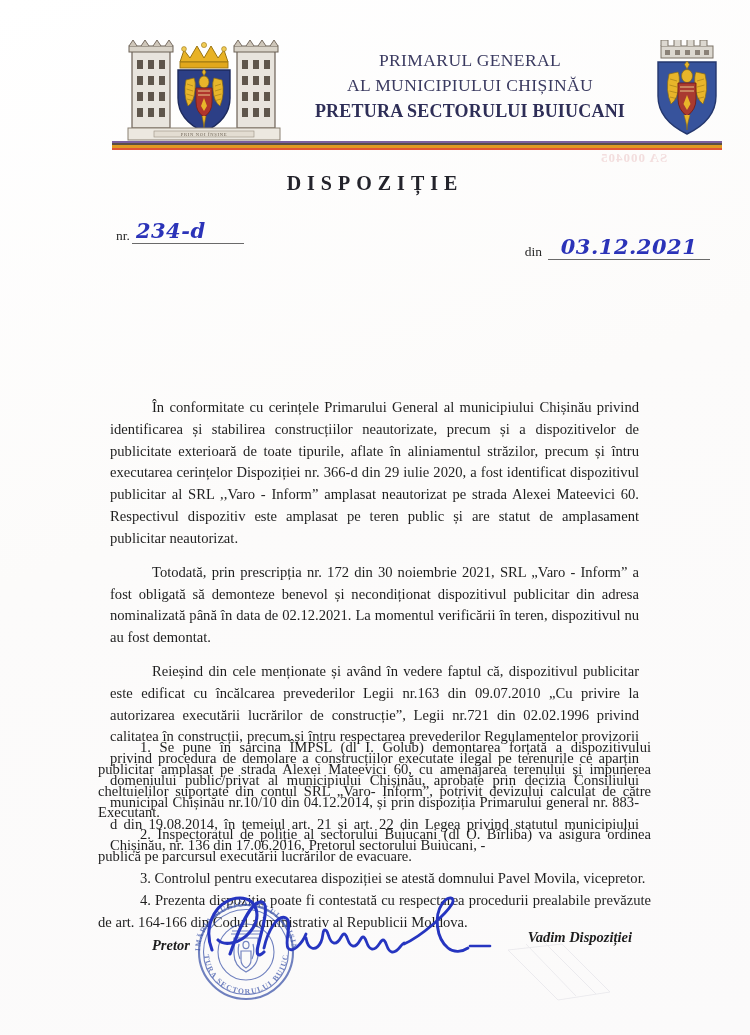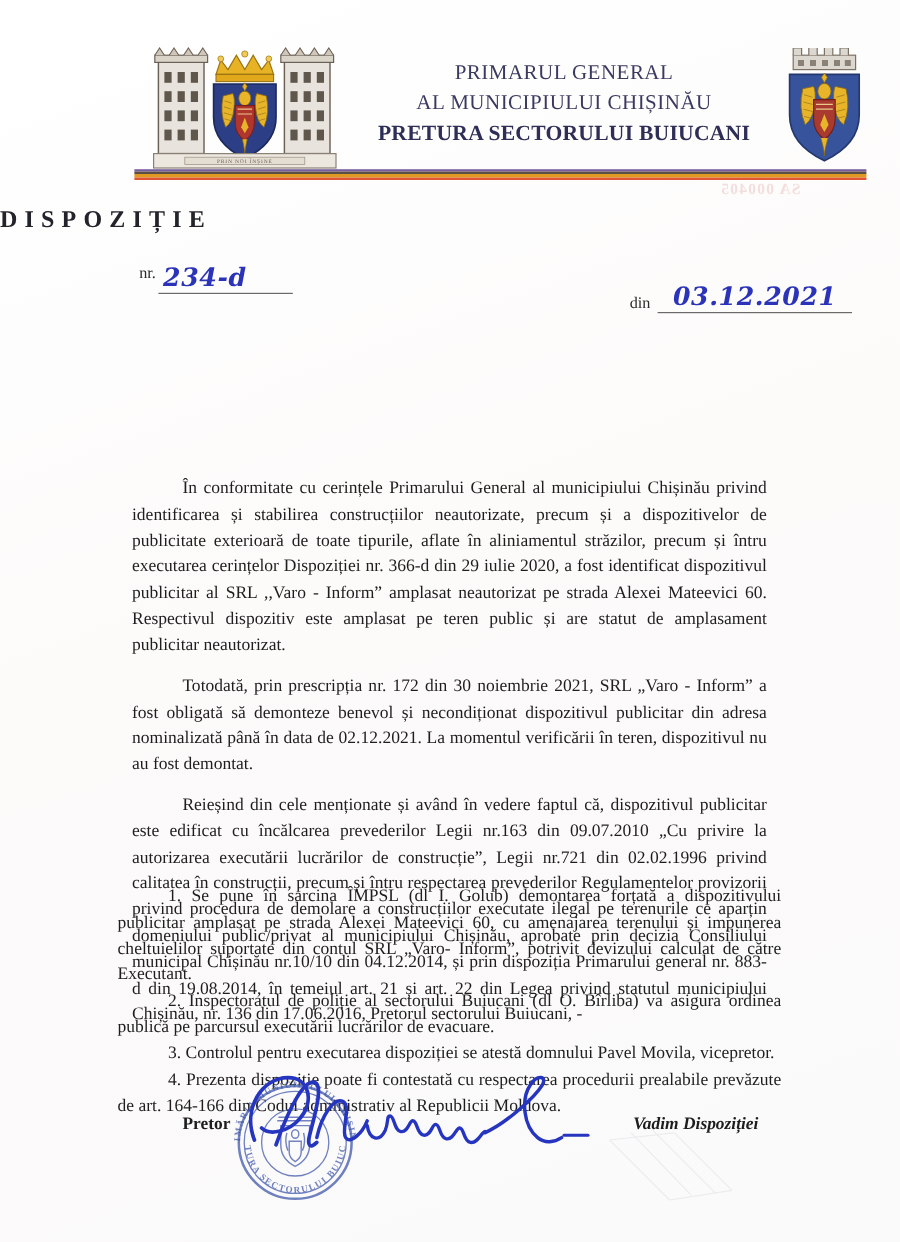--- a/index.html
+++ b/index.html
@@ -105,20 +105,21 @@
     transform: scaleX(-1);
     user-select: none;
   }
 
   
   .doc-title {
     position: absolute;
     top: 172px;
     left: 0;
     right: 0;
+    text-align: center;
     font-size: 20px;
     font-weight: bold;
     letter-spacing: 6px;
     color: #23232b;
   }
 
   
   .numline {
     position: absolute;
     top: 212px;
@@ -127,21 +128,21 @@
     height: 30px;
   }
   .nr-label, .din-label {
     font-size: 13.5px;
     color: #2a2a2a;
   }
   .nr-group {
     position: absolute;
     left: 0; top: 8px;
     display: flex;
-    align-items: flex-start;
+    align-items: flex-end;
   }
   .din-group {
     position: absolute;
     right: 10px; top: 24px;
     display: flex;
     align-items: flex-end;
   }
   .hand {
     font-family: "DejaVu Serif", "Liberation Serif", serif;
     font-style: italic;
@@ -233,21 +234,22 @@
   .sig-row {
     position: absolute;
     top: 925px;
     left: 112px;
     right: 70px;
     height: 40px;
   }
   .sig-label {
     position: absolute;
     left: 40px;
-    top: 4px;
+    top: 12px;
+    font-style: italic;
     font-weight: bold;
     font-size: 14.5px;
     color: #1d1d1d;
   }
   .sig-name {
     position: absolute;
     right: 48px;
     top: 4px;
     font-style: italic;
     font-weight: bold;

